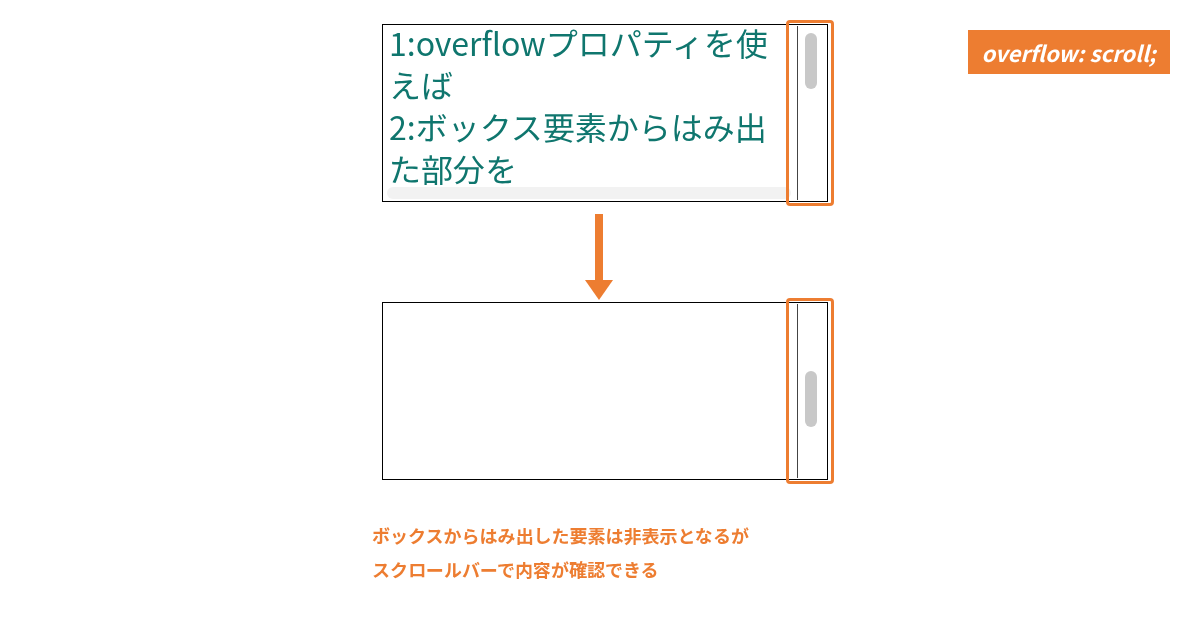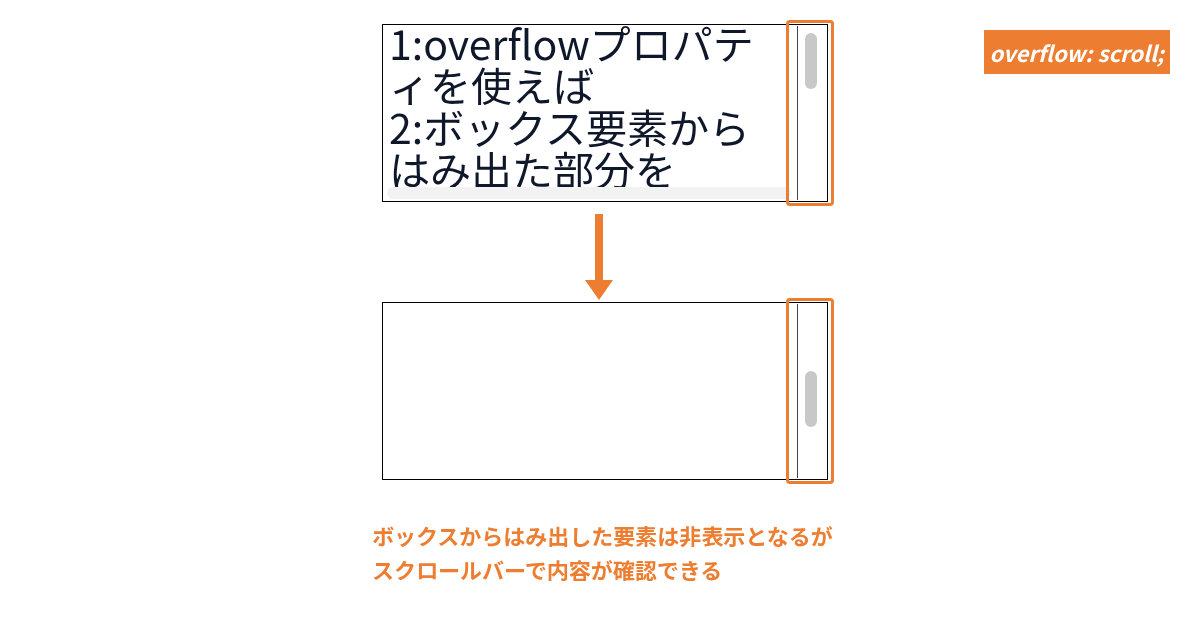--- a/index.html
+++ b/index.html
@@ -11,41 +11,41 @@
     font-family: "Hiragino Sans", "Noto Sans JP", "Yu Gothic", sans-serif;
   }
   .badge {
     position: absolute;
     top: 30px;
     right: 30px;
     background: #ed7d31;
     color: #fff;
     font-weight: 700;
     font-size: 22px;
-    padding: 6px 6px;
+    padding: 6px 14px;
     font-style: italic;
   }
   .box {
     position: absolute;
     left: 382px;
     width: 446px;
     height: 178px;
     border: 1px solid #000;
     background: #fff;
   }
   .box-top { top: 24px; }
   .box-bottom { top: 302px; }
   .box-text {
     position: absolute;
     left: 6px;
     top: -4px;
     right: 38px;
-    font-size: 41px;
+    font-size: 32px;
     line-height: 42px;
-    color: #0f172a;
+    color: #0f766e;
     white-space: pre-wrap;
     word-break: break-all;
   }
   .box-bottom .box-text { top: -2px; }
   .h-scroll-track {
     position: absolute;
     left: 4px;
     right: 36px;
     bottom: 2px;
     height: 12px;
@@ -111,21 +111,21 @@
     border-left: 14px solid transparent;
     border-right: 14px solid transparent;
     border-top: 20px solid #ed7d31;
   }
   .caption {
     position: absolute;
     left: 372px;
     top: 518px;
     color: #ed7d31;
     font-weight: 700;
-    font-size: 22px;
+    font-size: 18px;
     line-height: 34px;
     white-space: pre-wrap;
   }
 </style>
 </head>
 <body>
 
 <div class="badge">overflow: scroll;</div>
 
 <div class="box box-top">

